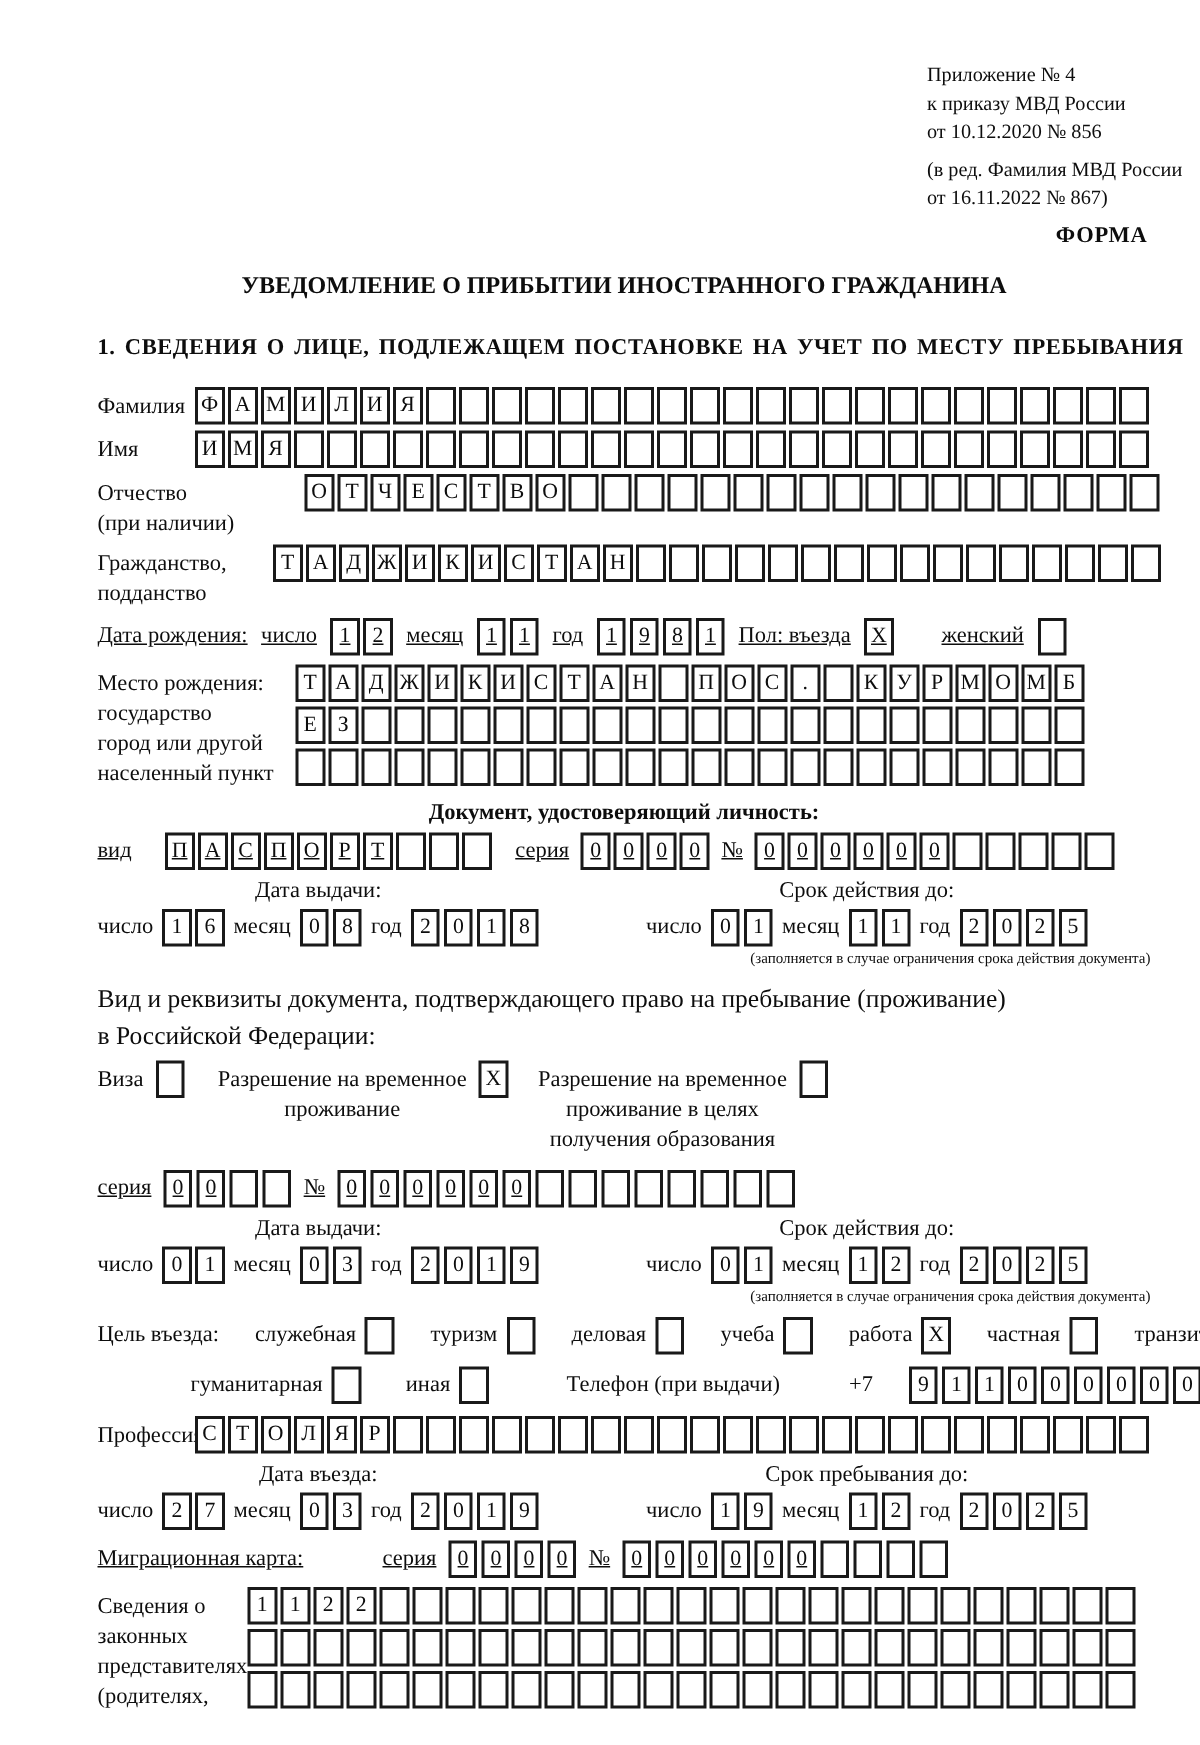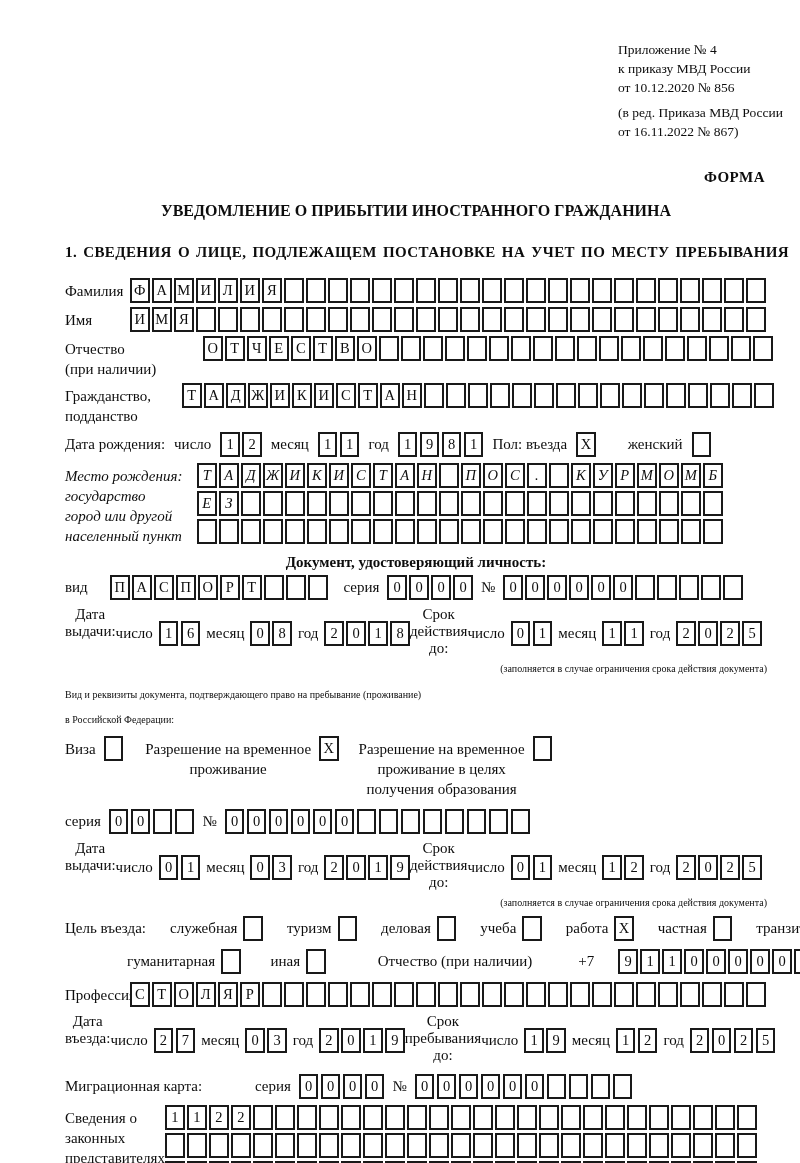--- a/index.html
+++ b/index.html
@@ -7,71 +7,71 @@
   body {
     width:800px; height:1163px; overflow:hidden;
     font-family:"Liberation Serif", serif;
     color:#0d0d0d;
   }
   .page { width:800px; height:1163px; padding:40px 33px 0 65px; }
 
   
   .annex { margin-left:553px; width:182px; font-size:13.5px; line-height:19px; }
   .annex .ed { margin-top:6px; }
-  .forma { text-align:right; font-weight:bold; font-size:15px; margin-top:28px; padding-right:2px; letter-spacing:.5px; }
+  .forma { text-align:right; font-weight:bold; font-size:15px; margin-top:8px; padding-right:2px; letter-spacing:.5px; }
 
   .title { text-align:center; font-weight:bold; font-size:16px; line-height:22px; margin-top:14px;font-family:Liberation Serif, serif; }
   .blank-line { display:inline-block; width:62px; border-bottom:2px solid #222; height:14px; margin-left:8px; }
 
   .sect-head { font-weight:bold; font-size:15px; margin-top:22px; letter-spacing:.4px; word-spacing:2px; white-space:nowrap; }
 
   
   .row { display:flex; align-items:flex-start; margin-top:4px; }
   .rlabel { flex:none; font-size:15px; line-height:20px; padding-top:3px; }
   .w65 { width:65px; } .w138 { width:138px; } .w117 { width:117px; }
   .w132 { width:132px; } .w100 { width:100px; }
 
   .cellrow { display:flex; gap:2.5px; flex:none; }
   .cell {
     flex:none; width:19.5px; height:25px; border:2px solid #191919;
     display:flex; align-items:center; justify-content:center;
     font-size:14.5px; line-height:1; background:#fff;
   }
   .stack { display:flex; flex-direction:column; gap:3px; }
 
-  .inline { display:flex; align-items:center; gap:6px; flex-wrap:nowrap; }
+  .inline { display:flex; align-items:center; gap:6px; flex-wrap:nowrap;text-decoration:underline; }
   .lbl { font-size:15px; white-space:nowrap; }
 
   .center-bold { text-align:center; font-weight:bold; font-size:15px; margin-top:8px; }
 
   .dates-block { display:flex; justify-content:space-between; margin-top:6px; padding-right:42px; }
-  .dategroup { display:flex; flex-direction:row; }
+  .dategroup { display:flex; flex-direction:column; }
   .dg-head { text-align:center; font-size:15px; margin-bottom:3px; }
   .dg-row { display:flex; align-items:center; gap:6px; }
   .footnote-right { text-align:right; font-size:10px; margin-top:3px; padding-right:0px; }
 
-  .intro { font-size:10px; line-height:25px; margin-top:8px; }
+  .intro { font-size:17px; line-height:25px; margin-top:8px; }
 
   .perm-row { display:flex; align-items:flex-start; margin-top:4px; }
   .perm-item { display:flex; align-items:flex-start; gap:8px; }
   .perm-text { font-size:15px; line-height:20px; text-align:center; padding-top:3px; }
 
   .opt { display:flex; align-items:center; gap:6px; }
   .opts-line { display:flex; align-items:center; gap:24px; margin-top:8px; flex-wrap:nowrap; }
 </style>
 </head>
 <body>
 
 <div class="page">
 
   <div class="annex">
     <div>Приложение № 4</div>
     <div>к приказу МВД России</div>
     <div>от 10.12.2020 № 856</div>
-    <div class="ed">(в ред. Приказа МВД России</div>
+    <div class="ed">(в ред. Фамилия МВД России</div>
     <div>от 16.11.2022 № 867)</div>
   </div>
   <div class="forma">ФОРМА</div>
 
   <div class="title">
     <div>УВЕДОМЛЕНИЕ О ПРИБЫТИИ ИНОСТРАННОГО ГРАЖДАНИНА</div>
   </div>
 
   <div class="sect-head">1. СВЕДЕНИЯ О ЛИЦЕ, ПОДЛЕЖАЩЕМ ПОСТАНОВКЕ НА УЧЕТ ПО МЕСТУ ПРЕБЫВАНИЯ</div>
 
@@ -238,21 +238,21 @@
     <span class="lbl">Пол: въезда</span>
     <span class="cellrow">
         <span class="cell">X</span>
       </span>
     <span class="lbl" style="margin-left:23px;">женский</span>
     <span class="cellrow">
         <span class="cell"></span>
       </span>
   </div>
 
-  <div class="row" style="margin-top:6px;font-style:italic;">
+  <div class="row" style="margin-top:6px;">
     <div class="rlabel w132">
       <div>Место рождения:</div>
       <div>государство</div>
       <div>город или другой</div>
       <div>населенный пункт</div>
     </div>
     <div class="stack">
       <div class="cellrow">
           <span class="cell">Т</span>
           <span class="cell">А</span>
@@ -581,21 +581,21 @@
         <span class="cellrow">
           <span class="cell"></span>
         </span>
       </span>
     <span class="opt" style="margin-left:6px;">
         <span class="lbl">иная</span>
         <span class="cellrow">
           <span class="cell"></span>
         </span>
       </span>
-    <span class="lbl" style="margin-left:28px;">Отчество (при наличии)</span>
+    <span class="lbl" style="margin-left:28px;">Телефон (при выдачи)</span>
     <span class="lbl" style="margin-left:22px;">+7</span>
     <span class="cellrow">
         <span class="cell">9</span>
         <span class="cell">1</span>
         <span class="cell">1</span>
         <span class="cell">0</span>
         <span class="cell">0</span>
         <span class="cell">0</span>
         <span class="cell">0</span>
         <span class="cell">0</span>

